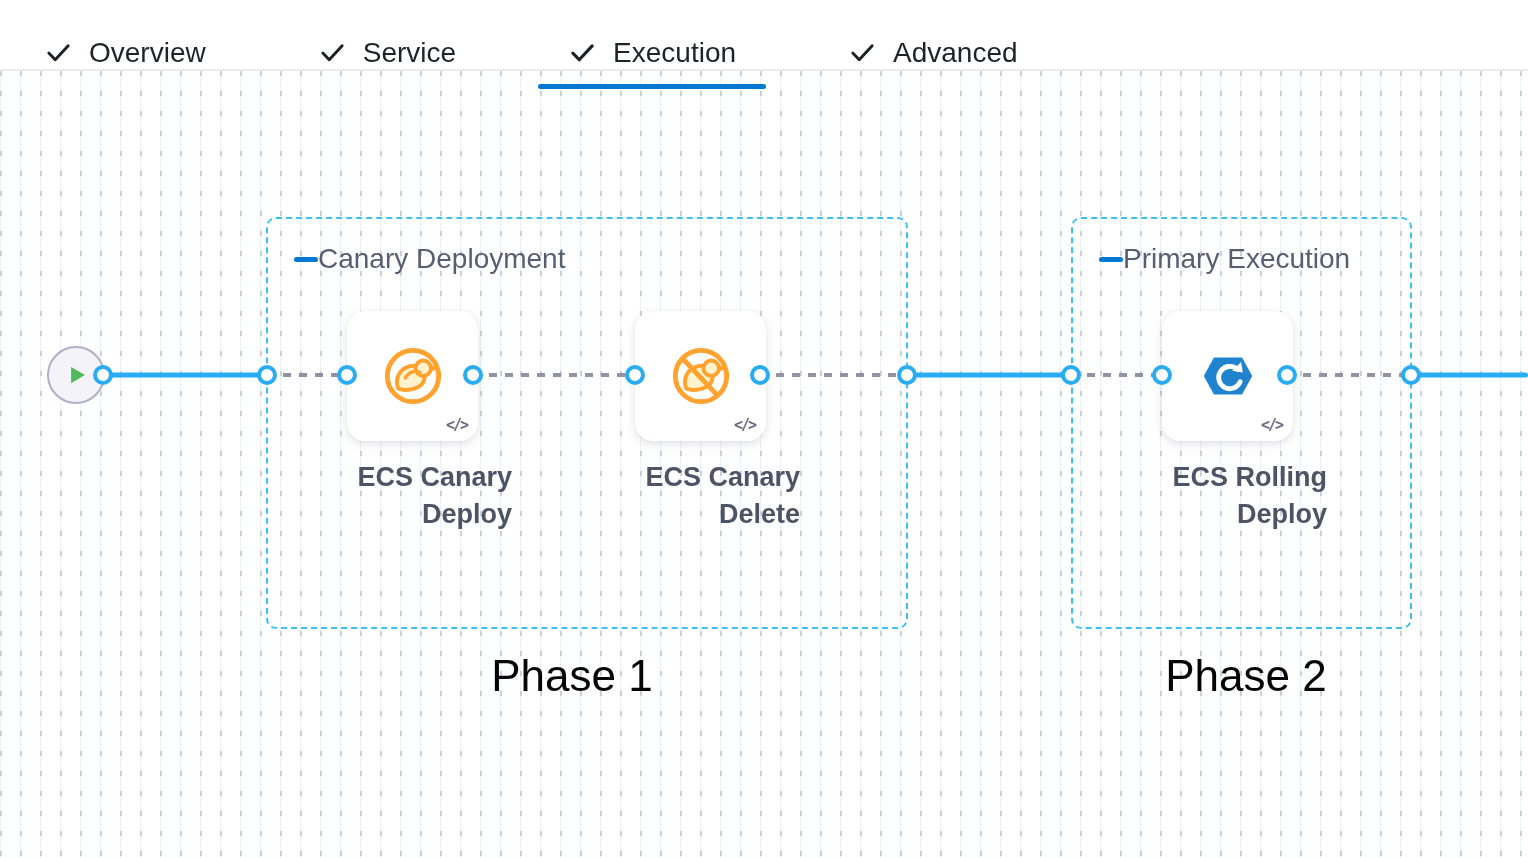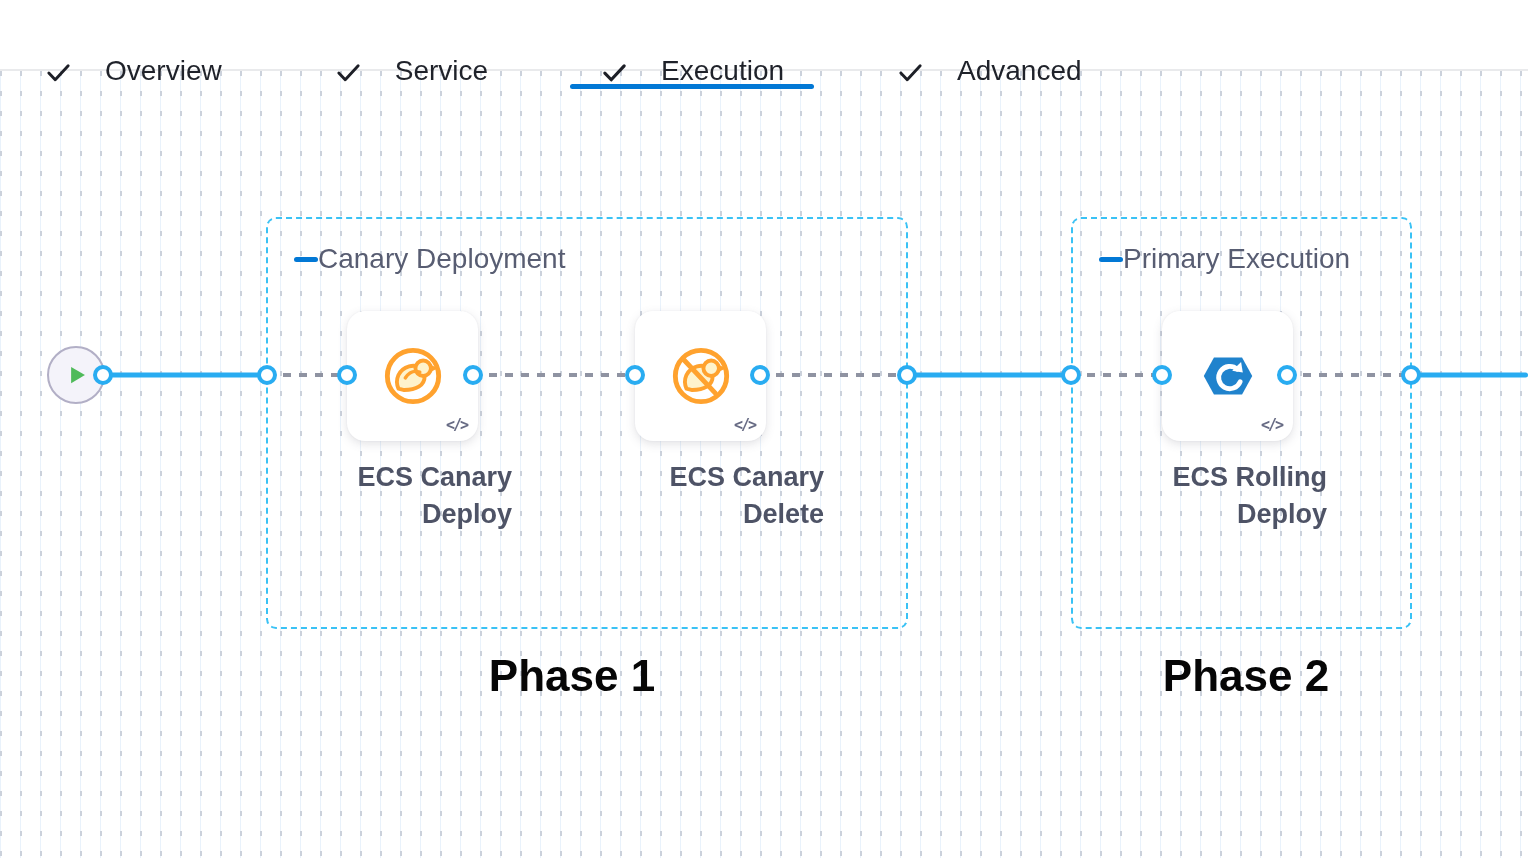--- a/index.html
+++ b/index.html
@@ -9,21 +9,21 @@
   .app { position:relative; width:1528px; height:858px; background:#fff; overflow:hidden; }
 
   
   .tabbar {
     position:relative; height:71px; background:#fff;
     border-bottom:2px solid #e9eaec;
     display:flex; align-items:center; gap:52px; padding-left:14px;
     z-index:5;
   }
   .tab {
-    position:relative; height:100%; display:flex; align-items:flex-end; gap:32px;
+    position:relative; height:100%; display:flex; align-items:center; gap:16px;
     padding:0 30px; font-size:28px; font-weight:500; color:#1f222a; cursor:pointer;
     white-space:nowrap;
     margin-top:36px;
   }
   .tab.active { font-weight:400; }
   .tab.active::after {
     content:""; position:absolute; left:0; right:0; bottom:-2px; height:5px;
     border-radius:4px; background:#0278d5;
   }
   .chk { display:flex; align-items:center; }
@@ -90,21 +90,21 @@
     font-family:"DejaVu Sans Mono", monospace;
     font-size:15px; font-weight:bold; letter-spacing:-2px; color:#676b84;
   }
   .step-label {
     top:388px; width:200px; text-align:right;
     font-size:27px; line-height:1.38; font-weight:600; color:#4e5366;
     transform:translateX(-50%);
   }
   .phase-label {
     top:580px; transform:translateX(-50%);
-    font-size:44px; font-weight:700; color:#060606; white-space:nowrap;
+    font-size:44px; font-weight:400; color:#060606; white-space:nowrap;
   }
 </style>
 </head>
 <body>
 
 <div class="app">
 
   <div class="tabbar">
     <div class="tab">
       <span class="chk">
@@ -196,21 +196,21 @@
     <div class="card" style="left:1162px;">
       <svg width="62" height="62" viewBox="0 0 64 64">
         <path d="M7 32 L17.5 13 L46.5 13 L57 32 L46.5 51 L17.5 51 Z" fill="#2083cd"></path>
         <path d="M41.5 25 a11.5 11.5 0 1 0 3 13" fill="none" stroke="#ffffff" stroke-width="5" stroke-linecap="round"></path>
         <path d="M45.5 17.5 l1.8 11 -11 -1.8 z" fill="#ffffff"></path>
       </svg>
       <span class="code-badge">&lt;/&gt;</span>
     </div>
 
     <div class="step-label" style="left:412px;">ECS Canary Deploy</div>
-    <div class="step-label" style="left:724px;">ECS Canary Delete</div>
+    <div class="step-label" style="left:700px;">ECS Canary Delete</div>
     <div class="step-label" style="left:1227px;">ECS Rolling Deploy</div>
 
     <div class="phase-label" style="left:572px;">Phase 1</div>
     <div class="phase-label" style="left:1246px;">Phase 2</div>
 
     <div class="port" style="left:103px;"></div>
     <div class="port" style="left:267px;"></div>
     <div class="port" style="left:347px;"></div>
     <div class="port" style="left:473px;"></div>
     <div class="port" style="left:635px;"></div>

